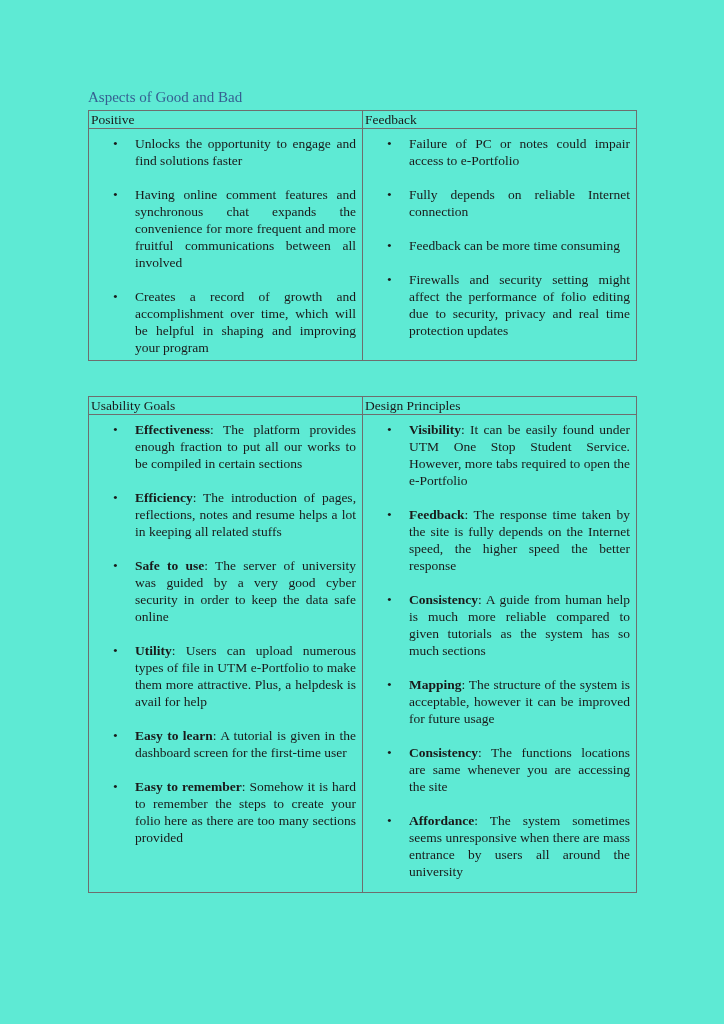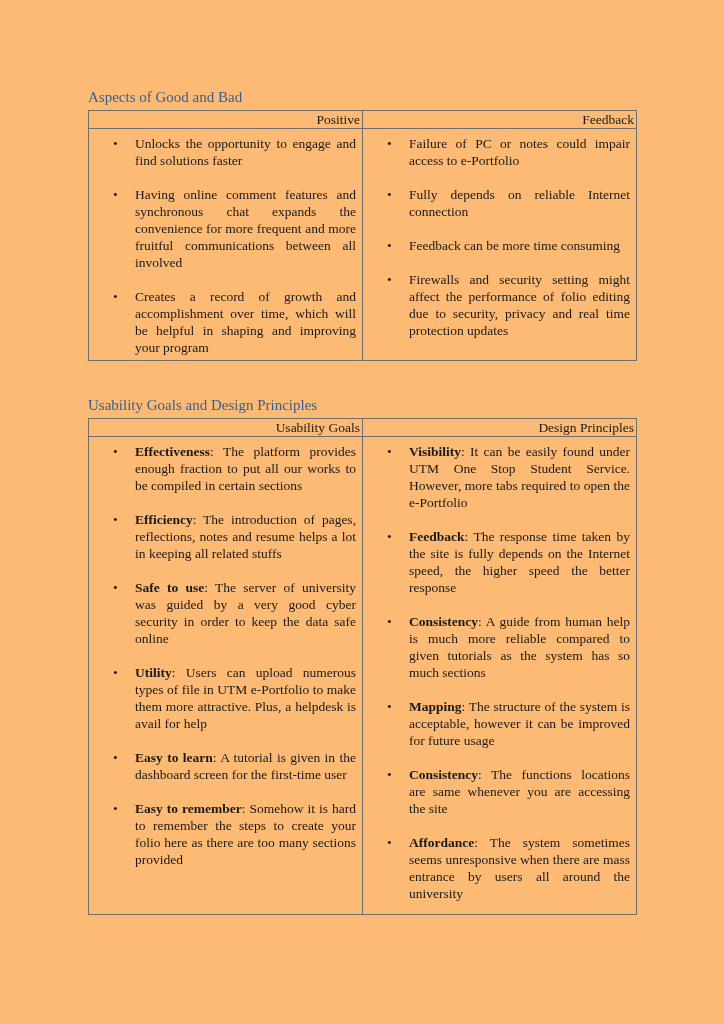--- a/index.html
+++ b/index.html
@@ -1,21 +1,21 @@
 <!DOCTYPE html>
 <html><head>
 <meta charset="utf-8">
 <style>
   * { margin: 0; padding: 0; box-sizing: border-box; }
   html, body { background: #ffffff; }
   .page {
     position: relative;
     width: 724px;
     height: 1024px;
-    background: #fdba74;
+    background: #5eead4;
     overflow: hidden;
     font-family: "Liberation Serif", "DejaVu Serif", serif;
     color: #1a1a1a;
   }
   .content {
     position: absolute;
     top: 88px;
     left: 88px;
     width: 549px;
   }
@@ -31,21 +31,21 @@
     border-collapse: collapse;
     table-layout: fixed;
   }
   .doc-table th, .doc-table td {
     border: 1px solid #6e6e6e;
   }
   .doc-table th {
     font-weight: normal;
     font-size: 13.5px;
     line-height: 17px;
-    text-align: right;
+    text-align: left;
     padding: 0 2px;
   }
   .doc-table td {
     vertical-align: top;
     padding: 6px 6px 4px 0;
   }
   .t1 td { height: 232px; }
   .t2 td { height: 478px; }
   .section-2 { margin-top: 35px; }
   .bullet-item {
@@ -91,21 +91,20 @@
                 <div class="bullet-item"><span class="marker">•</span><span class="bullet-text">Fully depends on reliable Internet connection</span></div>
                 <div class="bullet-item"><span class="marker">•</span><span class="bullet-text">Feedback can be more time consuming</span></div>
                 <div class="bullet-item"><span class="marker">•</span><span class="bullet-text">Firewalls and security setting might affect the performance of folio editing due to security, privacy and real time protection updates</span></div>
               </td>
           </tr>
         </tbody>
       </table>
     </section>
 
     <section class="section-2">
-      <h2 class="section-title">Usability Goals and Design Principles</h2>
       <table class="doc-table t2">
         <thead>
           <tr>
             <th>Usability Goals</th>
             <th>Design Principles</th>
           </tr>
         </thead>
         <tbody>
           <tr>
             <td>

